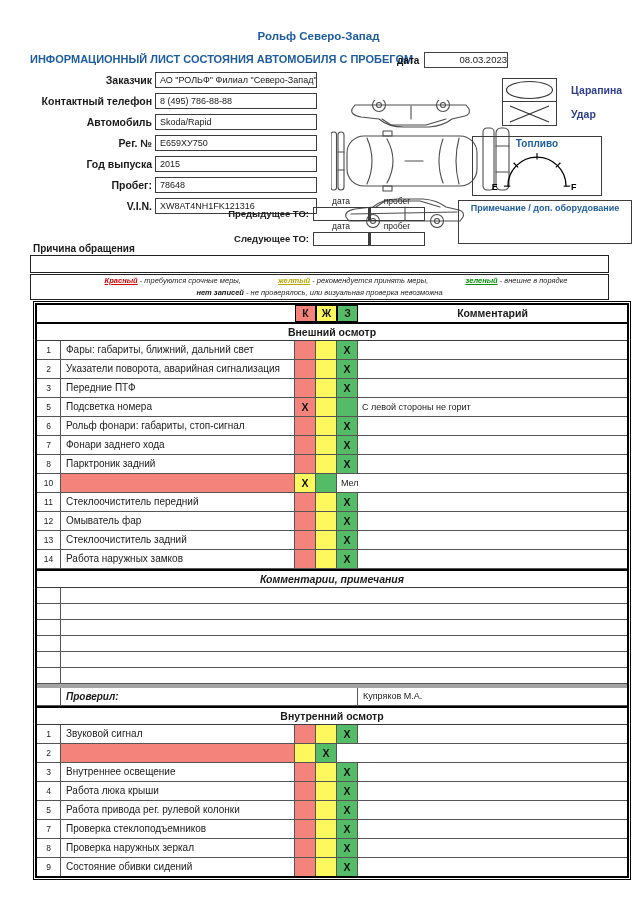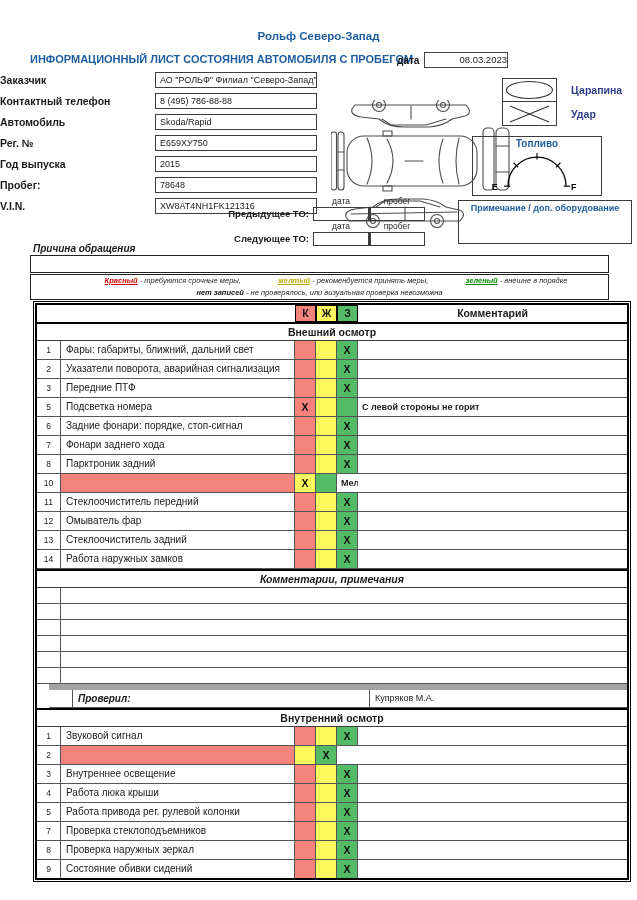--- a/index.html
+++ b/index.html
@@ -10,21 +10,21 @@
   }
   .abs{position:absolute;}
   
   .company{top:30px;left:0;width:637px;text-align:center;font-weight:bold;font-size:11.5px;color:#1d5c9f;}
   .doc-title{top:53px;left:30px;font-weight:bold;font-size:11px;color:#1d5c9f;}
   .date-label{top:55px;left:397px;font-weight:bold;font-size:10px;color:#111;}
   .date-box{top:52px;left:424px;width:82px;height:14px;border:1px solid #444;font-size:9.5px;text-align:right;line-height:14px;}
   
   .fields{top:72px;left:0;display:flex;flex-direction:column;gap:5px;}
   .field-row{display:flex;align-items:center;height:16px;}
-  .field-label{width:152px;text-align:left;font-weight:bold;font-size:10.5px;padding-right:3px;white-space:nowrap;}
+  .field-label{width:152px;text-align:right;font-weight:bold;font-size:10.5px;padding-right:3px;white-space:nowrap;}
   .field-box{width:152px;height:14px;border:1px solid #3c3c3c;font-size:9px;line-height:14px;padding:0 4px;white-space:nowrap;overflow:hidden;}
   
   .car-wrap{top:100px;left:331px;}
   
   .sym-group{top:78px;left:502px;}
   .sym-row{display:flex;align-items:center;height:24px;}
   .sym-cell{width:55px;height:24px;border:1px solid #3c3c3c;box-sizing:border-box;display:flex;align-items:center;justify-content:center;}
   .sym-cell.bottom{border-top:none;}
   .sym-label{margin-left:14px;font-weight:bold;font-size:10.5px;color:#2f3e8c;}
   
@@ -33,21 +33,21 @@
   
   .note-box{top:200px;left:458px;width:172px;height:42px;border:1px solid #3c3c3c;text-align:center;}
   .note-label{font-weight:bold;font-size:9px;color:#1d5c9f;margin-top:2px;}
   
   .mt-grid{top:196px;left:163px;display:grid;grid-template-columns:150px 56px 56px;grid-template-rows:11px 14px 11px 14px;}
   .mt-lbl{font-weight:bold;font-size:9.5px;text-align:right;padding-right:4px;line-height:14px;white-space:nowrap;}
   .mt-colhead{font-size:8.5px;text-align:center;line-height:11px;color:#222;}
   .mt-box{border:1px solid #3c3c3c;box-sizing:border-box;font-size:9px;}
   .mt-box.mil{border-left:2px solid #3c3c3c;}
   
-  .reason-label{top:243px;left:33px;font-style:italic;font-weight:bold;font-size:10px;}
+  .reason-label{top:243px;left:33px;font-weight:bold;font-size:10px;}
   .reason-box{top:255px;left:30px;width:577px;height:16px;border:1px solid #222;}
   
   .legend-box{top:274px;left:30px;width:577px;height:24px;border:1px solid #222;text-align:center;font-size:7.5px;font-style:italic;line-height:12px;color:#222;}
   .lg-term{font-weight:bold;text-decoration:underline;padding-left:33px;}
   .lg-red{color:#d40000;}
   .lg-yellow{color:#b8a700;}
   .lg-green{color:#008f00;}
   .lg-none{font-weight:bold;color:#111;}
   
   .main-table{top:303px;left:35px;width:594px;border:2px solid #000;outline:1px solid #000;outline-offset:1px;box-sizing:border-box;background:#fff;}
@@ -60,25 +60,25 @@
   .sec-title{height:16px;text-align:center;font-weight:bold;font-size:10.5px;line-height:16px;border-bottom:1px solid #3c3c3c;}
   .sec-title.italic{font-style:italic;border-top:2px solid #000;}
   .t-row{display:grid;grid-template-columns:24px 234px 21px 21px 21px 1fr;height:18px;border-bottom:1px solid #555;}
   .t-row .cell{box-sizing:border-box;}
   .cell.num{font-size:8.5px;text-align:center;line-height:18px;border-right:1px solid #555;color:#222;}
   .cell.lbl{font-size:10px;line-height:18px;padding-left:5px;border-right:1px solid #555;white-space:nowrap;overflow:hidden;}
   .cell.mark{border-right:1px solid #555;text-align:center;font-weight:bold;font-size:10.5px;line-height:18px;color:#111;}
   .cell.mark.k{background:#f4837b;}
   .cell.mark.j{background:#fdf85e;}
   .cell.mark.z{background:#54bc66;}
-  .cell.cmt{font-size:9px;line-height:18px;padding-left:4px;white-space:nowrap;overflow:hidden;font-weight:bold;}
+  .cell.cmt{font-size:9px;line-height:18px;padding-left:4px;white-space:nowrap;overflow:hidden;}
   .c-row{display:grid;grid-template-columns:24px 1fr;height:15px;border-bottom:1px solid #555;}
   .c-row .num{border-right:1px solid #555;}
   .sig-row{display:grid;grid-template-columns:24px 297px 1fr;height:17px;border-bottom:1px solid #555;}
-  .sig-row.thick-top{border-top:6px solid #a3a3a3;margin-left:12px;}
+  .sig-row.thick-top{border-top:4px solid #a3a3a3;}
   .sig-row .snum{border-right:1px solid #555;}
   .sig-row .slbl{font-style:italic;font-weight:bold;font-size:10px;line-height:17px;padding-left:5px;border-right:1px solid #555;}
   .sig-row .sval{font-size:9px;line-height:17px;padding-left:5px;}
   .thick-top{border-top:2px solid #000;}
   #rows-internal .t-row:last-child{border-bottom:none;}
 </style>
 </head>
 <body>
 
 <div class="abs company">Рольф Северо-Запад</div>
@@ -275,21 +275,21 @@
       <div class="t-row">
         <div class="cell num">5</div>
         <div class="cell lbl">Подсветка номера</div>
         <div class="cell mark k">X</div>
         <div class="cell mark j"></div>
         <div class="cell mark z"></div>
         <div class="cell cmt">С левой стороны не горит</div>
       </div>
       <div class="t-row">
         <div class="cell num">6</div>
-        <div class="cell lbl">Задние фонари: порядке, стоп-сигнал</div>
+        <div class="cell lbl">Рольф фонари: габариты, стоп-сигнал</div>
         <div class="cell mark k"></div>
         <div class="cell mark j"></div>
         <div class="cell mark z">X</div>
         <div class="cell cmt"></div>
       </div>
       <div class="t-row">
         <div class="cell num">7</div>
         <div class="cell lbl">Фонари заднего хода</div>
         <div class="cell mark k"></div>
         <div class="cell mark j"></div>

